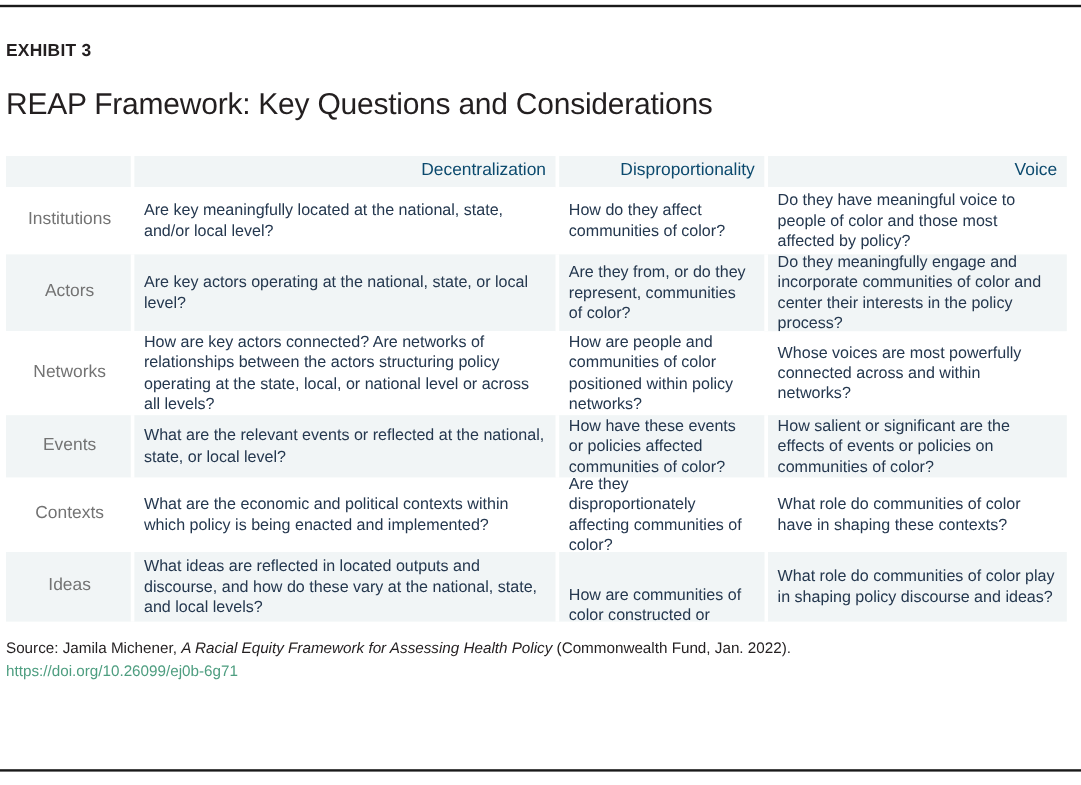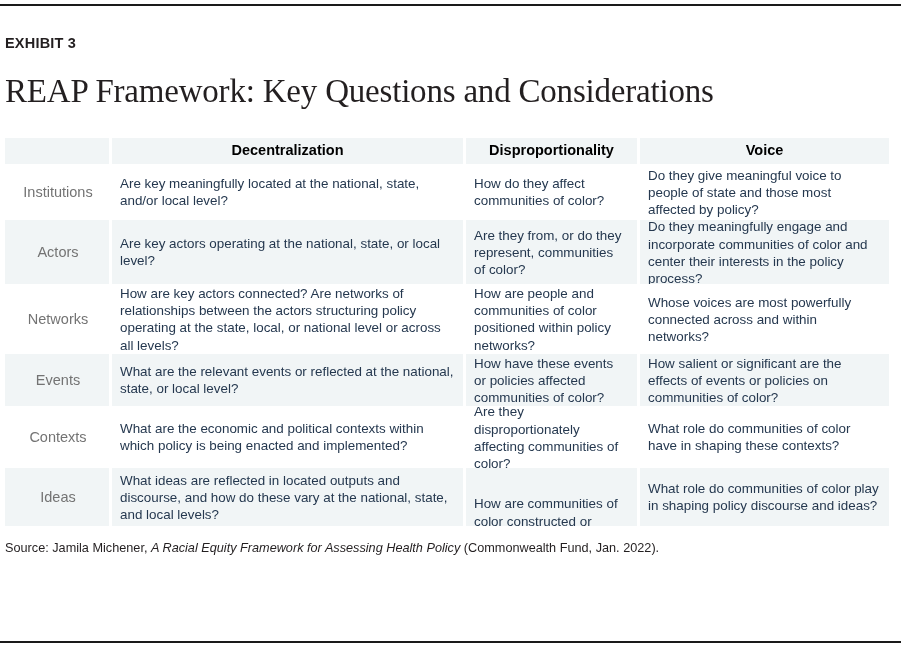--- a/index.html
+++ b/index.html
@@ -54,23 +54,23 @@
     font-family: "Liberation Sans", sans-serif;
     font-weight: bold;
     font-size: 14.5px;
     letter-spacing: 0.2px;
     color: #231f20;
     line-height: 1;
   }
 
   .exhibit-title {
     margin-top: 22px;
-    font-family: Liberation Serif, serif;
+    font-family: Liberation Sans, sans-serif;
     font-weight: normal;
-    font-size: 33px;
+    font-size: 25px;
     line-height: 1.12;
     color: #231f20;
     letter-spacing: -0.2px;
     white-space: nowrap;
   }
 
   
   table.reap {
     margin-top: 29px;
     border-collapse: separate;
@@ -92,23 +92,23 @@
   }
 
   
   tr.shaded > th, tr.shaded > td { background: #f1f5f6; }
   tr.plain  > th, tr.plain  > td { background: #ffffff; }
 
   
   tr.head-row > th {
     height: 26px;
     font-size: 14.5px;
-    font-weight: bold;
-    color: #000000;
-    text-align: center;
+    font-weight: normal;
+    color: #0c4a6e;
+    text-align: right;
     vertical-align: middle;
   }
   .head-cell-inner {
     padding: 0 8px 0 8px;
     line-height: 1.1;
   }
   .head-blank-inner { padding: 0; }
 
   
   .row-label {
@@ -225,21 +225,21 @@
           <th class="row-label">
             <div class="row-label-inner">Institutions</div>
           </th>
           <td class="cell gutter-left">
             <div class="cell-inner">Are key meaningfully located at the national, state, and/or local level?</div>
           </td>
           <td class="cell gutter-left">
             <div class="cell-inner">How do they affect communities of color?</div>
           </td>
           <td class="cell gutter-left">
-            <div class="cell-inner">Do they give meaningful voice to people of state and those most affected by policy?</div>
+            <div class="cell-inner">Do they have meaningful voice to people of color and those most affected by policy?</div>
           </td>
         </tr>
 
         <tr class="shaded r-actors">
           <th class="row-label">
             <div class="row-label-inner">Actors</div>
           </th>
           <td class="cell gutter-left">
             <div class="cell-inner">Are key actors operating at the national, state, or local level?</div>
           </td>
@@ -311,18 +311,19 @@
           </td>
         </tr>
 
       </tbody>
     </table>
 
     <div class="source">
       <span>Source: Jamila Michener, </span><span class="ital">A Racial Equity Framework for Assessing Health Policy</span><span> (Commonwealth Fund, Jan. 2022).</span>
     </div>
 
+    <a class="doi-link" href="#">https://doi.org/10.26099/ej0b-6g71</a>
 
   </div>
 
   <div class="rule-bottom"></div>
 
 </div>
 
 </body></html>

